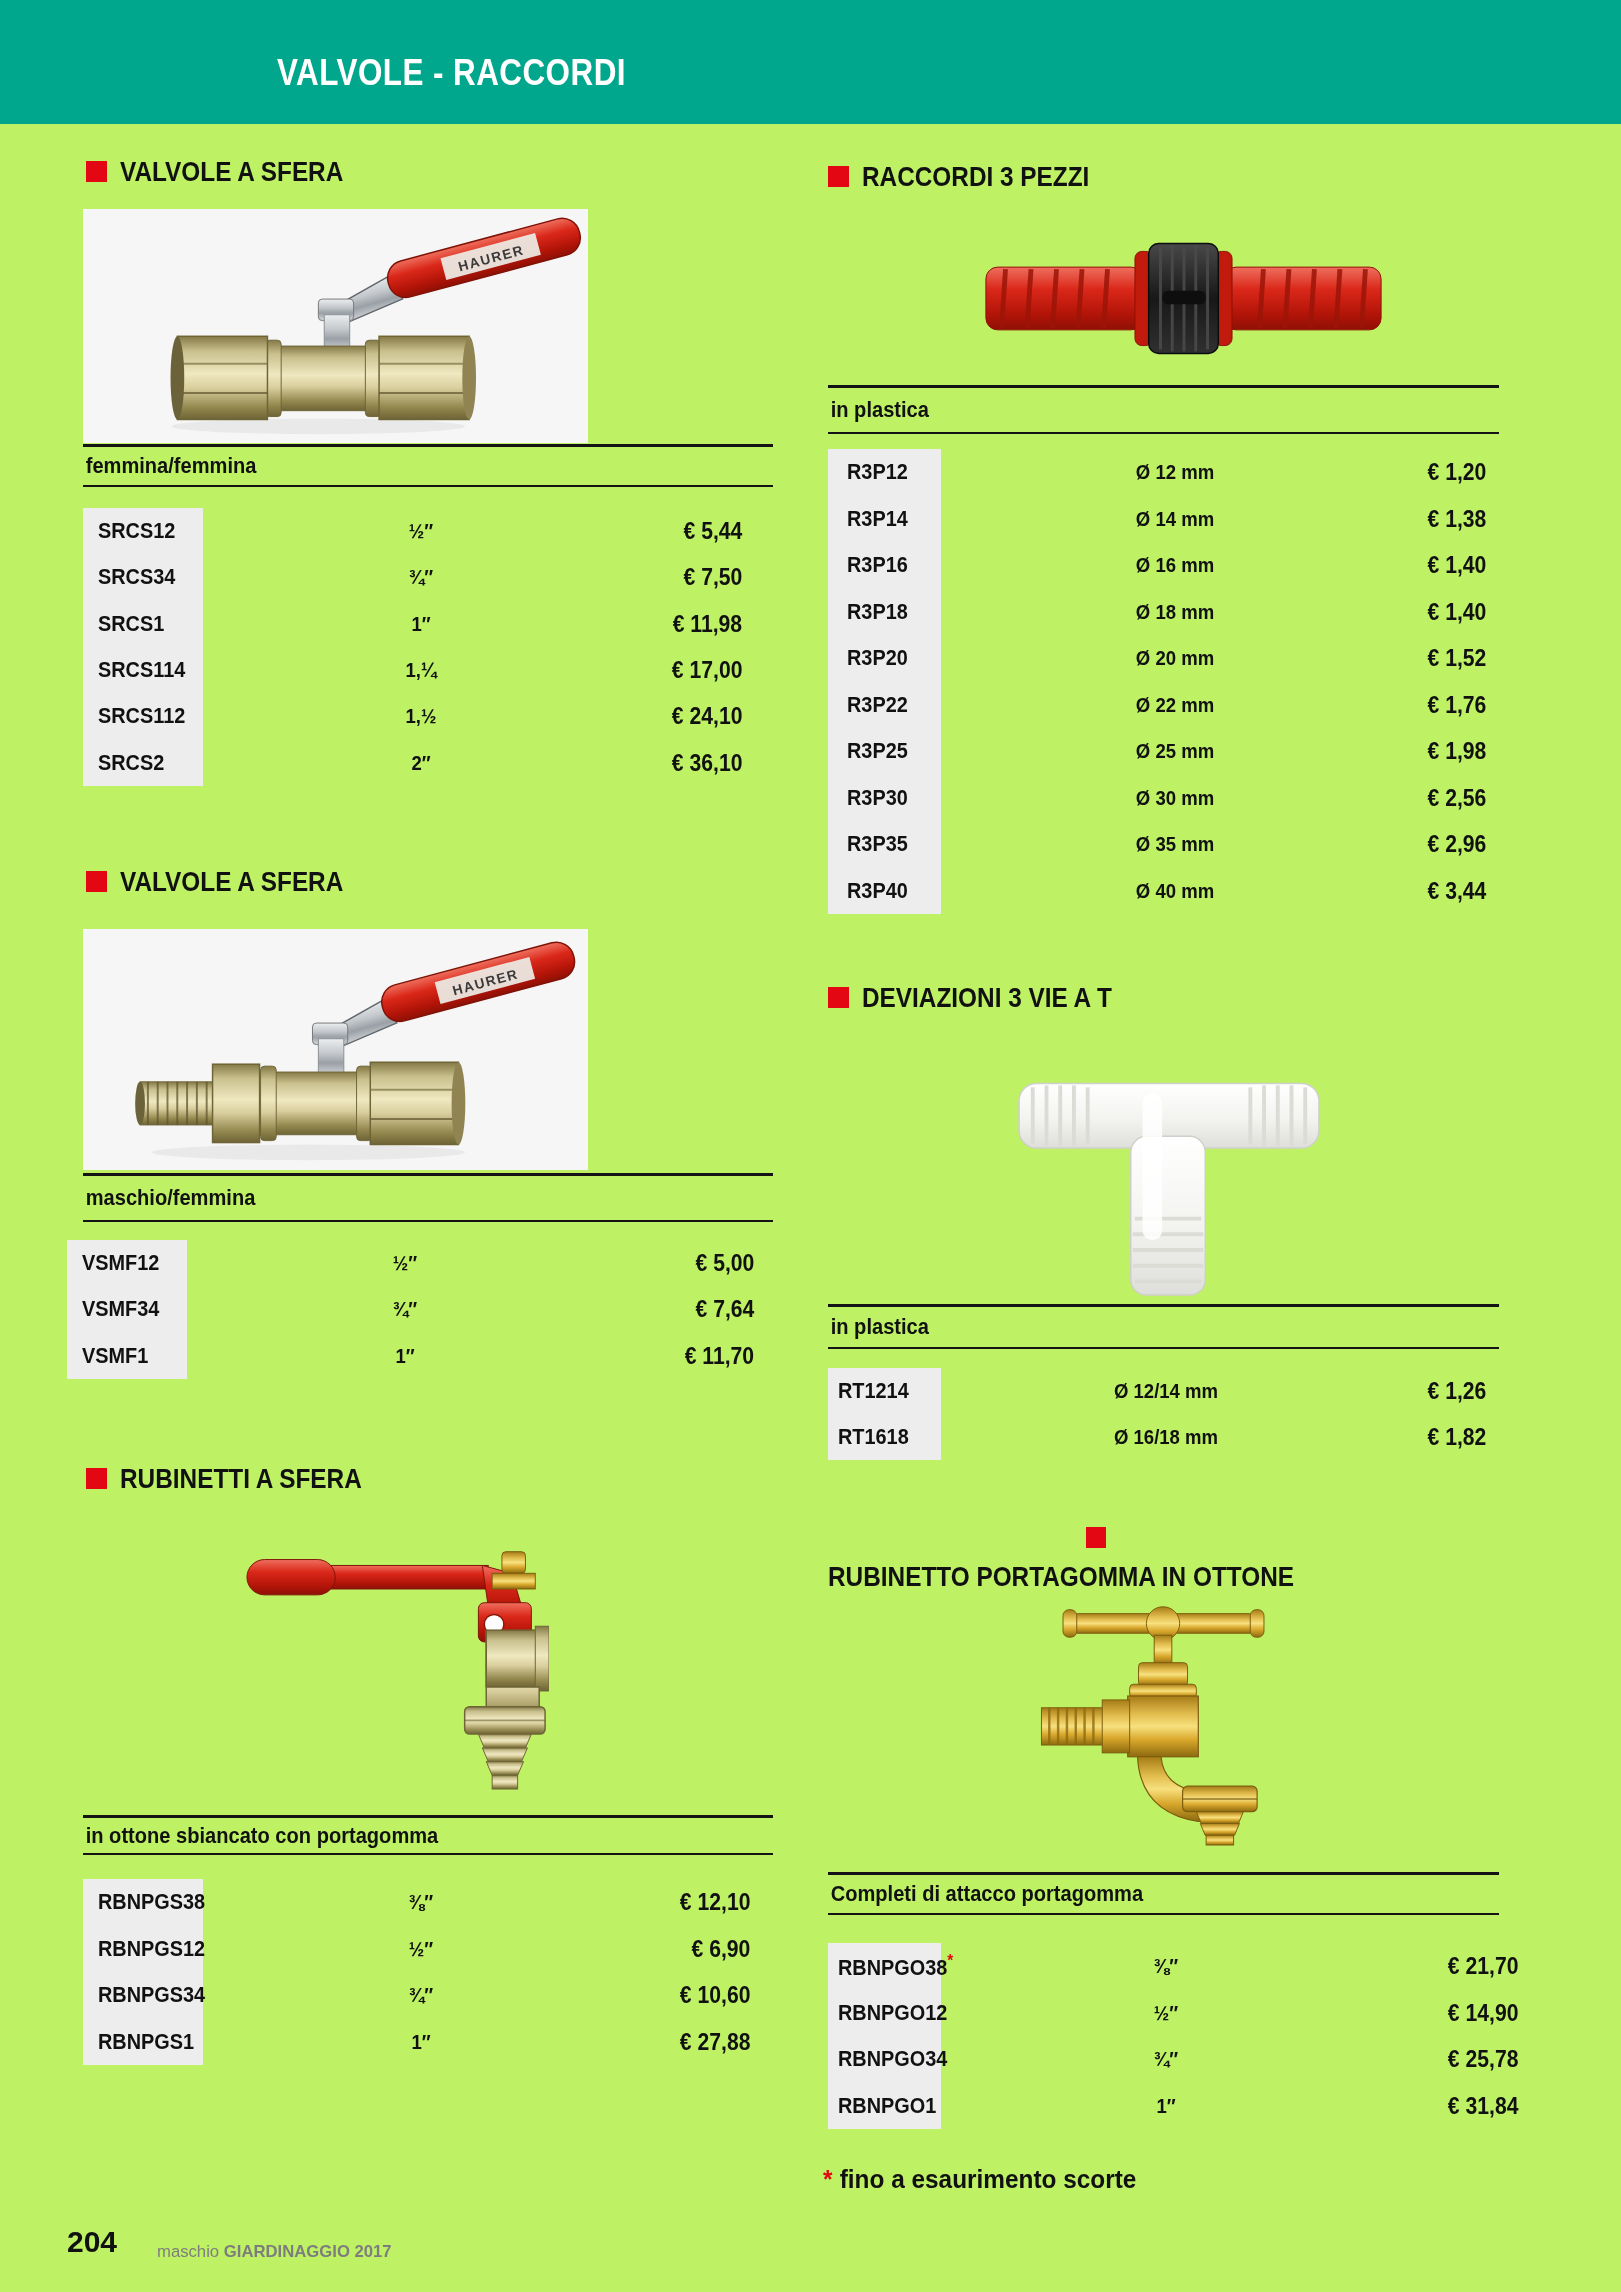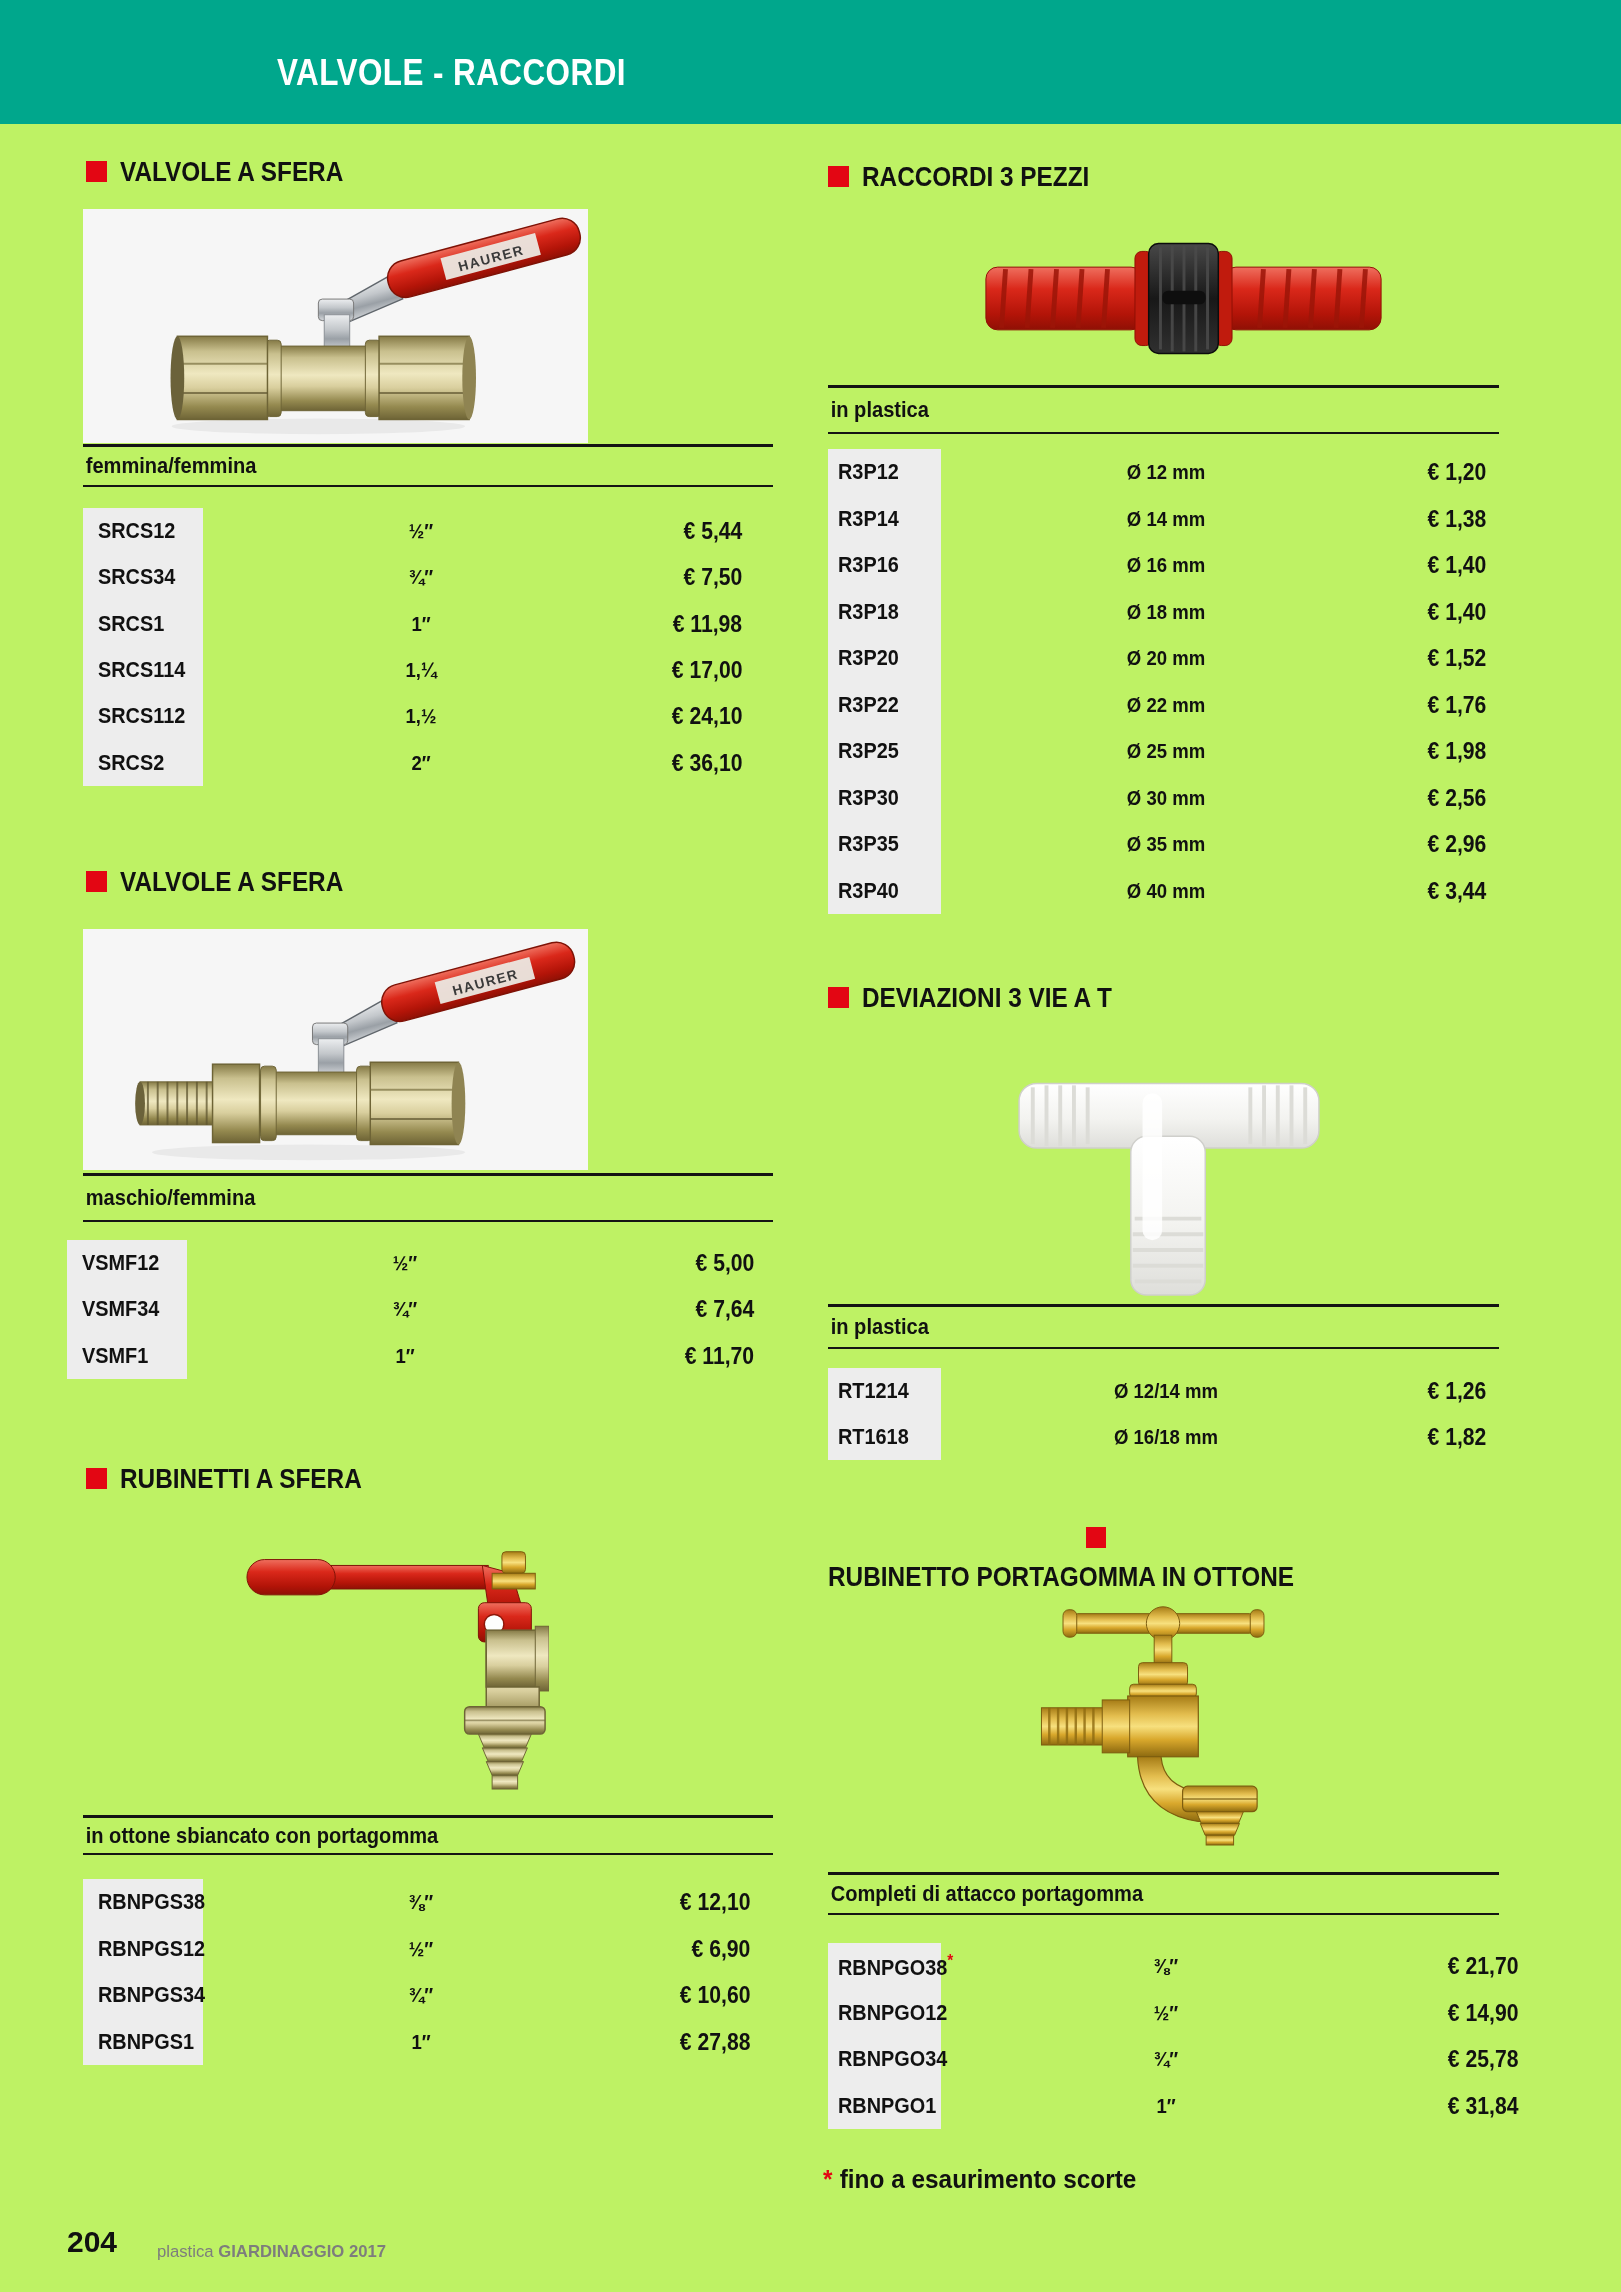--- a/index.html
+++ b/index.html
@@ -339,21 +339,21 @@
       <rect x="186" y="70" width="44" height="14" rx="6" fill="#0e0e0e"></rect>
     </svg>
   </div>
 
   <div class="subhead" style="left:828px;top:385px;width:671px;height:49px;">
     <span>in plastica</span>
   </div>
 
   <div class="tbl rcol" style="left:828px;top:449px;width:671px;height:465px;">
     <div class="graycol" style="width:113px;"></div>
-    <div class="rows" style="grid-template-rows:repeat(10,1fr);">
+    <div class="rows" style="grid-template-rows:repeat(10,1fr);padding-left:9px;">
       <div class="trow">
         <span class="cell-code">R3P12</span>
         <span class="cell-size">Ø 12 mm</span>
         <span class="cell-price">€ 1,20</span>
       </div>
       <div class="trow">
         <span class="cell-code">R3P14</span>
         <span class="cell-size">Ø 14 mm</span>
         <span class="cell-price">€ 1,38</span>
       </div>
@@ -521,19 +521,19 @@
       </div>
     </div>
   </div>
 
   <div class="footnote">
     <span class="ast">*</span><span>fino a esaurimento scorte</span>
   </div>
 
   <div class="page-number">204</div>
   <div class="catalog-line">
-    <span>plastica</span>
+    <span>maschio</span>
     <span class="b">GIARDINAGGIO</span>
     <span class="b">2017</span>
   </div>
 
 </div>
 
 
 </body></html>

